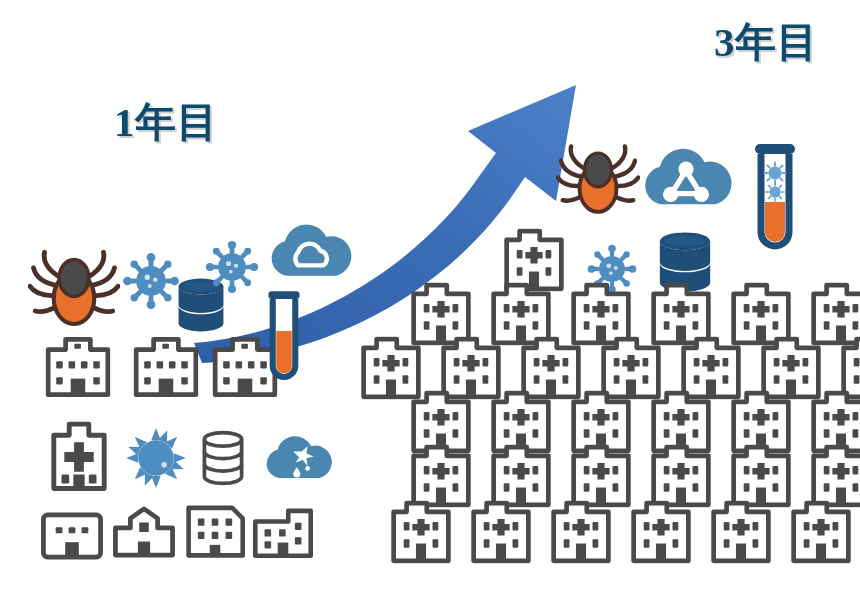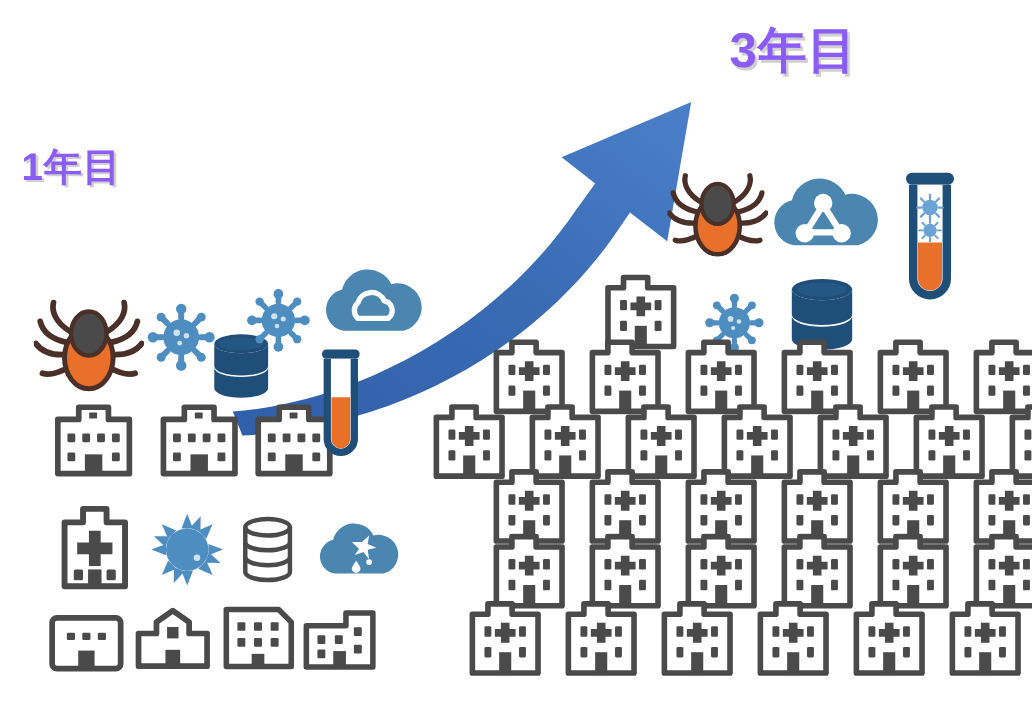--- a/index.html
+++ b/index.html
@@ -11,33 +11,33 @@
     width:860px;
     height:590px;
     background:#ffffff;
     overflow:hidden;
   }
   .abs{position:absolute;}
 
   
   .yearlabel{
     position:absolute;
-    color:#8b5cf6;
+    color:#0c4a6e;
     font-weight:bold;
     line-height:1.02;
-    text-align:left;
+    text-align:right;
     letter-spacing:0.5px;
     text-shadow:2px 2px 0 rgba(150,150,150,.45);
     white-space:nowrap;
-    font-family:Liberation Sans, sans-serif;
+    font-family:Liberation Serif, serif;
   }
   .yearlabel .l1{display:block;}
   .yearlabel .l2{display:block;}
 
-  #label-y1{left:18px;  top:123px; font-size:32px; width:200px;}
+  #label-y1{left:18px;  top:102px; font-size:41px; width:200px;}
   #label-y2{left:248px; top:82px;  font-size:41px; width:185px;}
   #label-y3{left:608px; top:22px;  font-size:41px; width:210px;}
 
   
   #growth-arrow{left:180px;top:35px;width:430px;height:330px;}
 
   
   .icon{position:absolute;}
   .icon svg{display:block;width:100%;height:100%;}
 </style>

